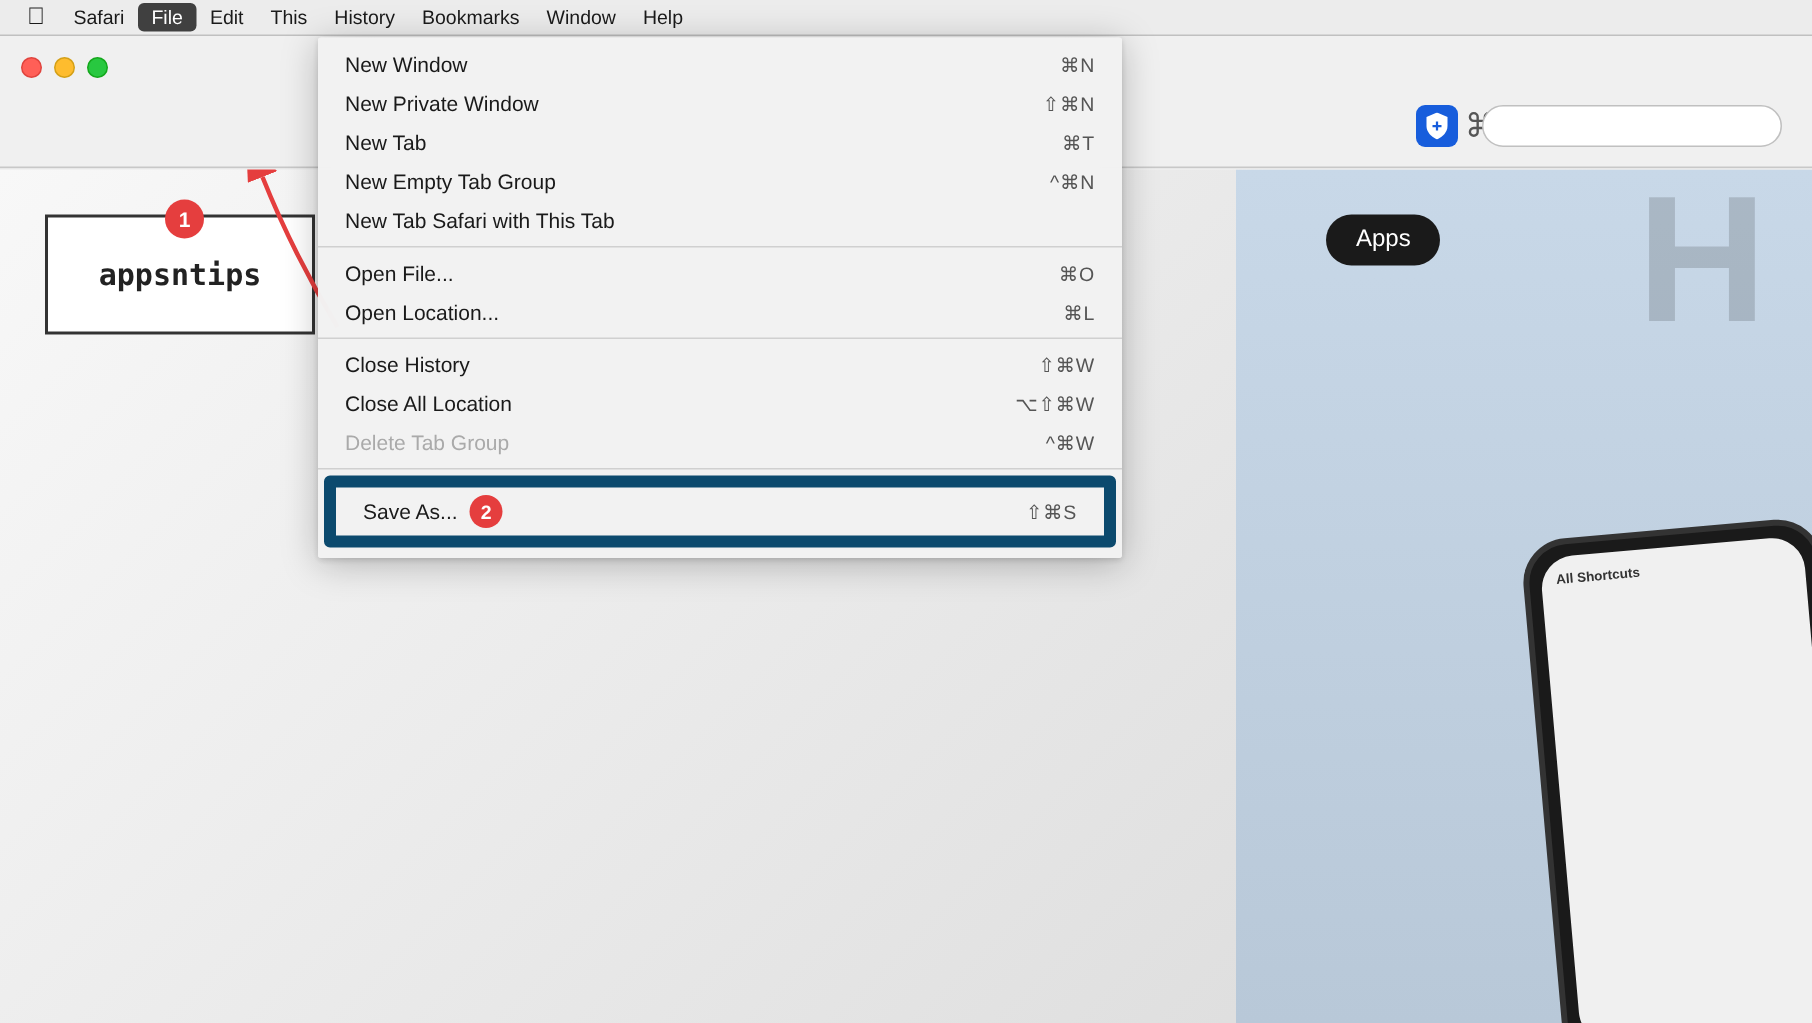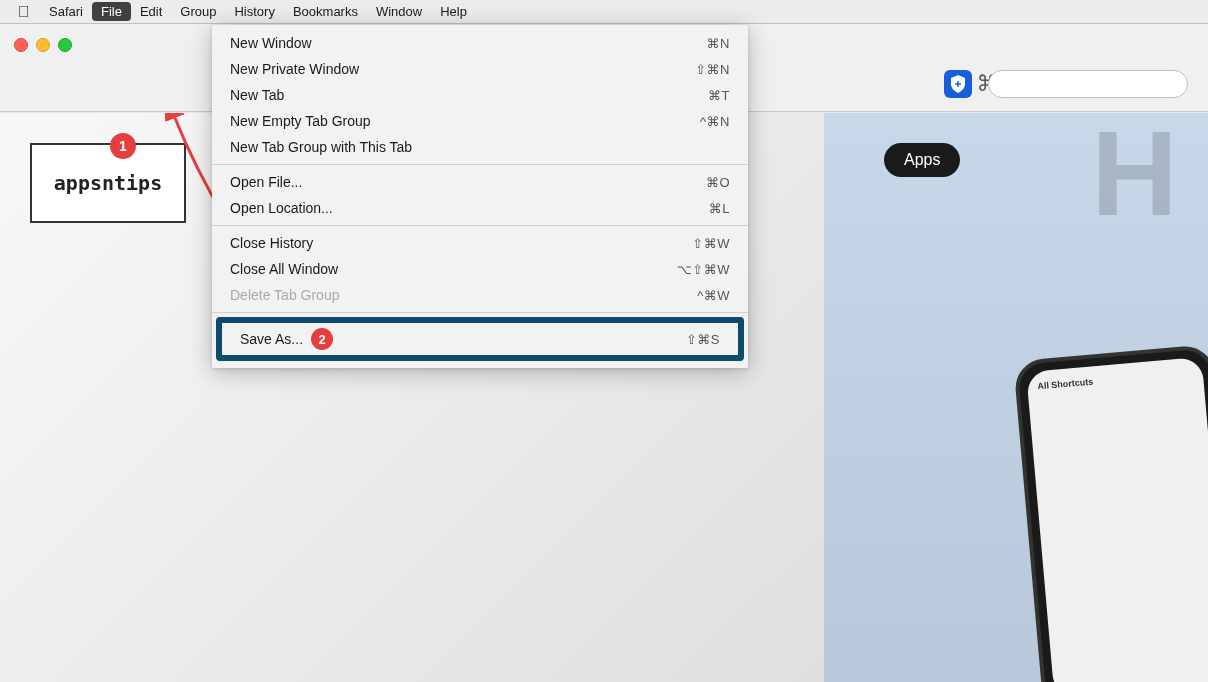--- a/index.html
+++ b/index.html
@@ -87,21 +87,21 @@
     .website-bg {
       position: absolute;
       inset: 0;
       background: linear-gradient(135deg, #f8f8f8 0%, #e8e8e8 50%, #d8d8d8 100%);
     }
 
     .website-logo-area {
       position: absolute;
       left: 30px;
       top: 30px;
-      width: 156px;
+      width: 180px;
       height: 80px;
       background: white;
       border: 2px solid #333;
       display: flex;
       align-items: center;
       justify-content: center;
       font-size: 20px;
       font-weight: 900;
       font-family: monospace;
       color: #222;
@@ -195,21 +195,21 @@
 
     .save-as-row {
       display: flex;
       align-items: center;
       justify-content: space-between;
       padding: 5px 18px;
       font-size: 14px;
       color: #1a1a1a;
       cursor: default;
       min-height: 22px;
-      border: 6px solid #0c4a6e;
+      border: 8px solid #0c4a6e;
       border-radius: 4px;
       margin: 2px 4px;
     }
 
     .save-as-left {
       display: flex;
       align-items: center;
     }
 
     
@@ -294,21 +294,21 @@
     }
   </style>
 </head>
 <body>
 
 <div class="menu-bar">
   <div class="menu-bar-item apple"></div>
   <div class="menu-bar-item">Safari</div>
   <div class="menu-bar-item active">File</div>
   <div class="menu-bar-item">Edit</div>
-  <div class="menu-bar-item">Group</div>
+  <div class="menu-bar-item">This</div>
   <div class="menu-bar-item">History</div>
   <div class="menu-bar-item">Bookmarks</div>
   <div class="menu-bar-item">Window</div>
   <div class="menu-bar-item">Help</div>
 </div>
 
 <div class="browser-chrome">
   <div class="traffic-lights">
     <div class="traffic-light red"></div>
     <div class="traffic-light yellow"></div>
@@ -373,21 +373,21 @@
     <span class="menu-item-label">New Tab</span>
     <span class="menu-item-shortcut">⌘T</span>
   </div>
 
   <div class="menu-item">
     <span class="menu-item-label">New Empty Tab Group</span>
     <span class="menu-item-shortcut">^⌘N</span>
   </div>
 
   <div class="menu-item">
-    <span class="menu-item-label">New Tab Group with This Tab</span>
+    <span class="menu-item-label">New Tab Safari with This Tab</span>
     <span class="menu-item-shortcut"></span>
   </div>
 
   <div class="menu-separator"></div>
 
   <div class="menu-item">
     <span class="menu-item-label">Open File...</span>
     <span class="menu-item-shortcut">⌘O</span>
   </div>
 
@@ -397,21 +397,21 @@
   </div>
 
   <div class="menu-separator"></div>
 
   <div class="menu-item">
     <span class="menu-item-label">Close History</span>
     <span class="menu-item-shortcut">⇧⌘W</span>
   </div>
 
   <div class="menu-item">
-    <span class="menu-item-label">Close All Window</span>
+    <span class="menu-item-label">Close All Location</span>
     <span class="menu-item-shortcut">⌥⇧⌘W</span>
   </div>
 
 
   <div class="menu-item disabled">
     <span class="menu-item-label">Delete Tab Group</span>
     <span class="menu-item-shortcut">^⌘W</span>
   </div>
 
   <div class="menu-separator"></div>

